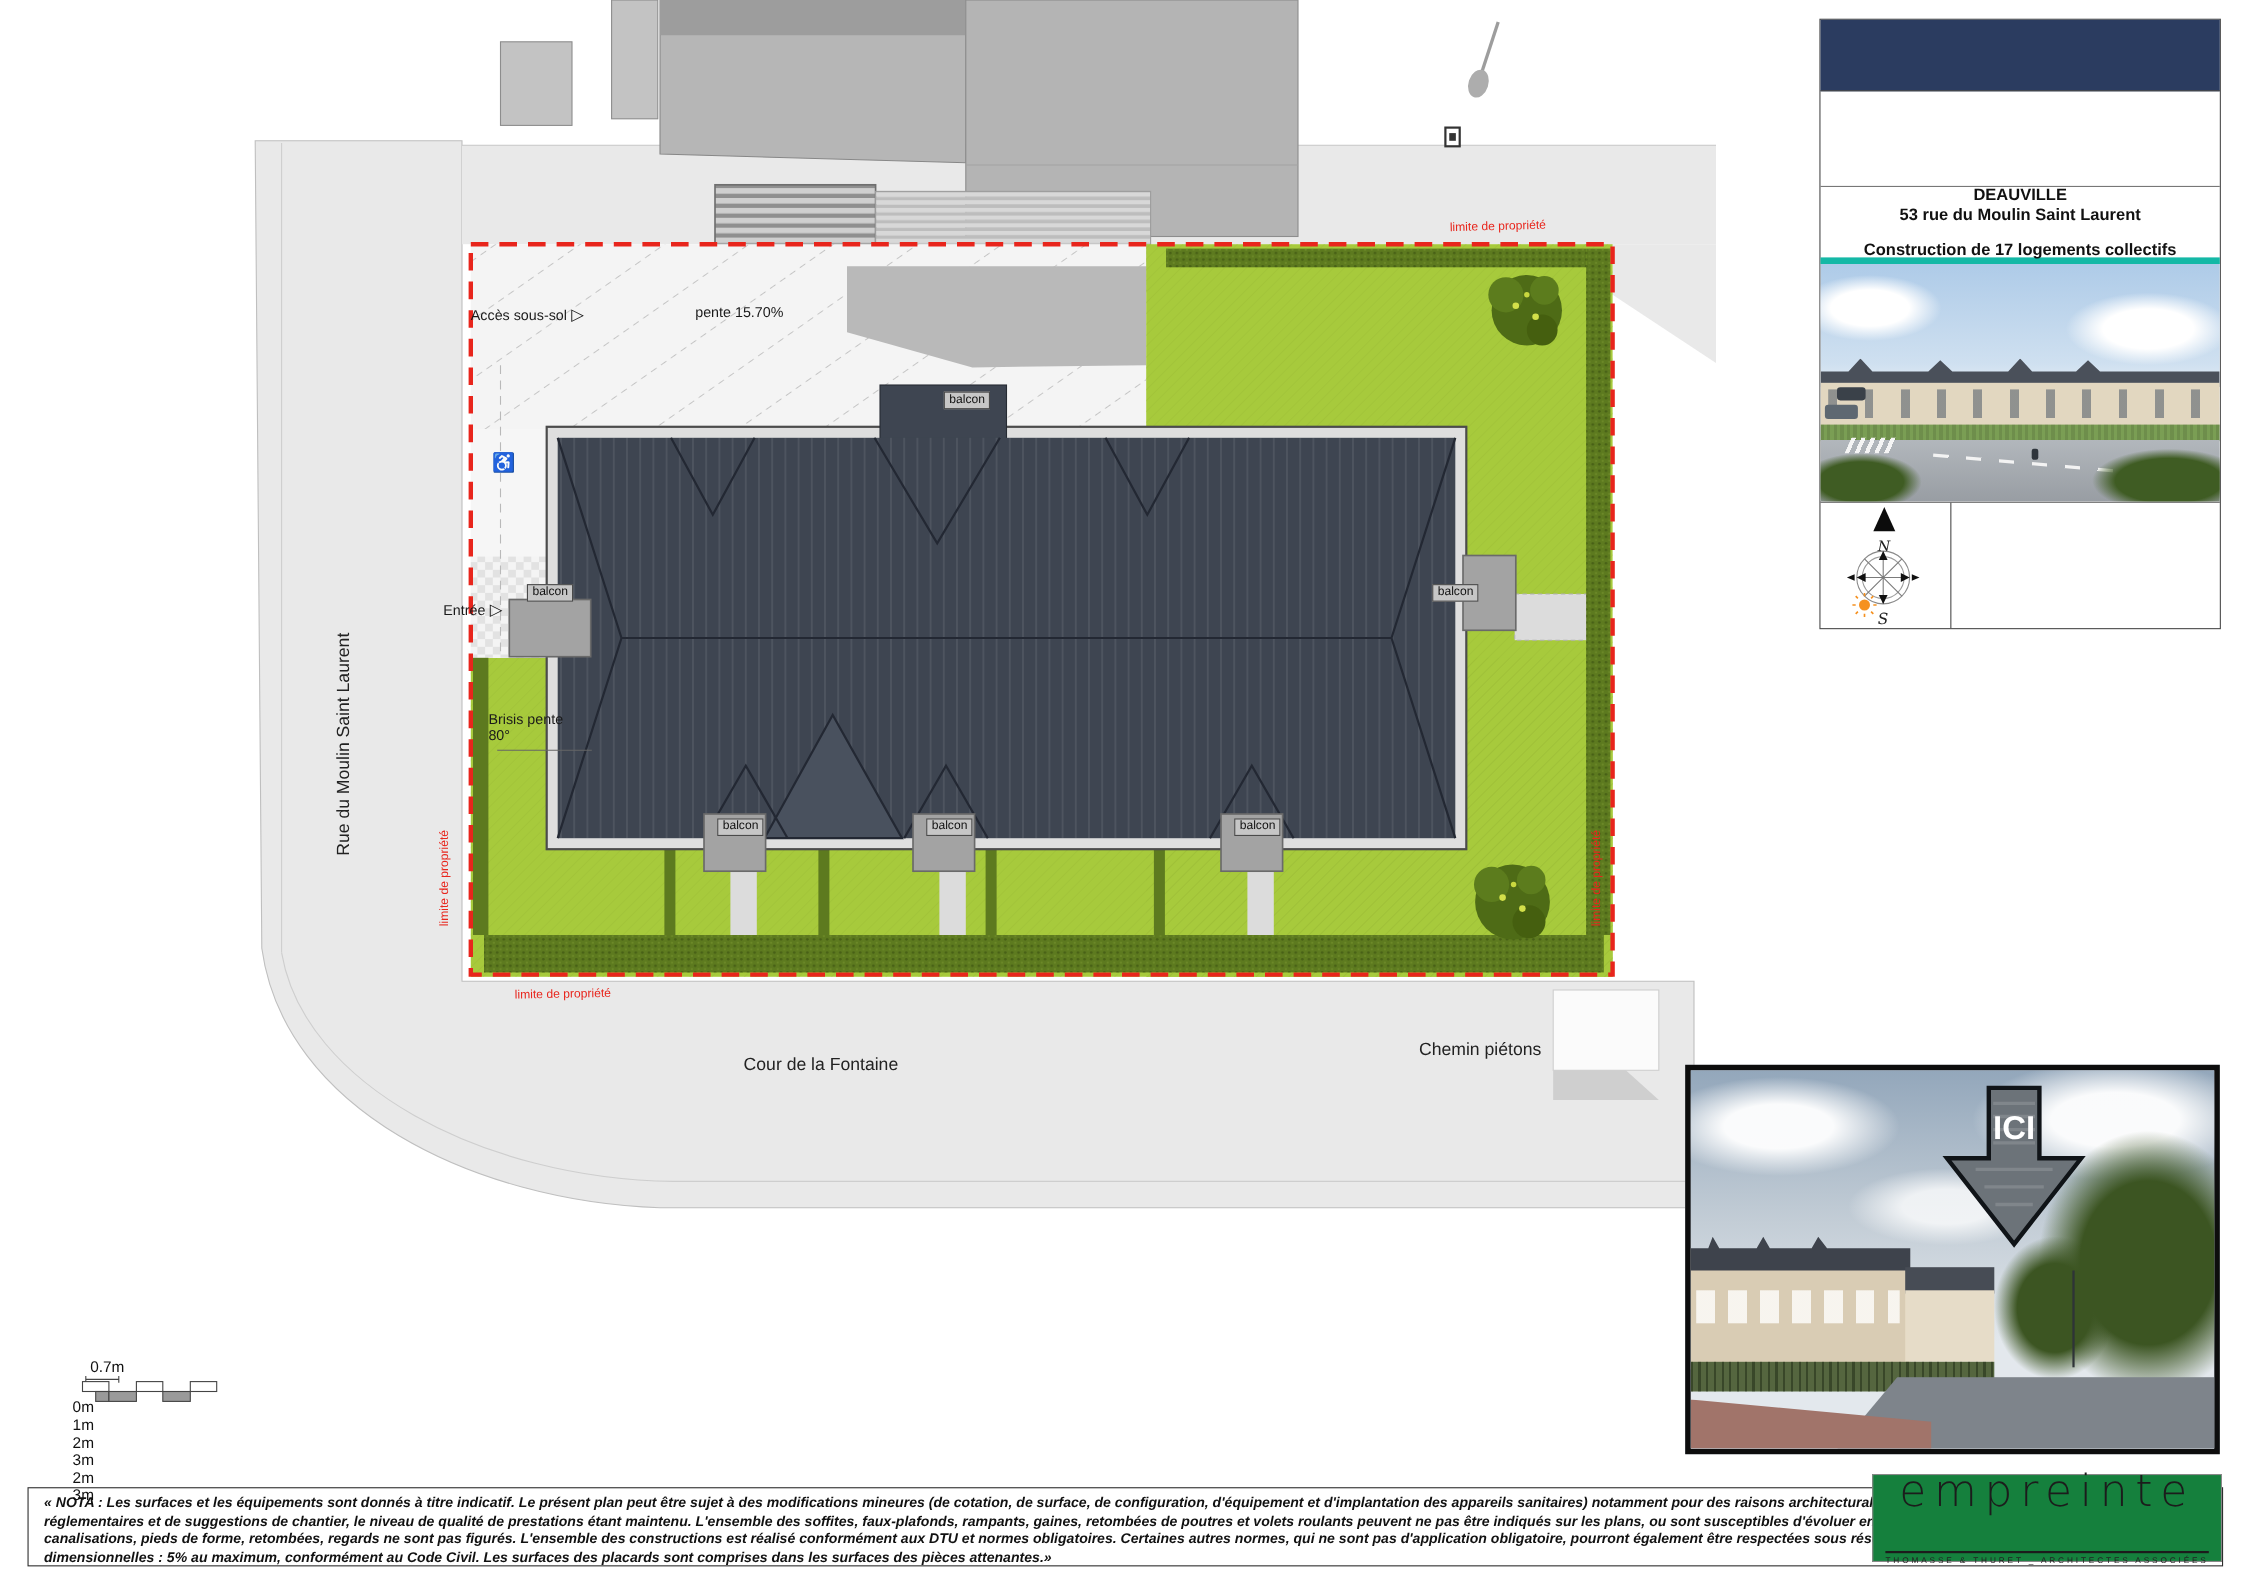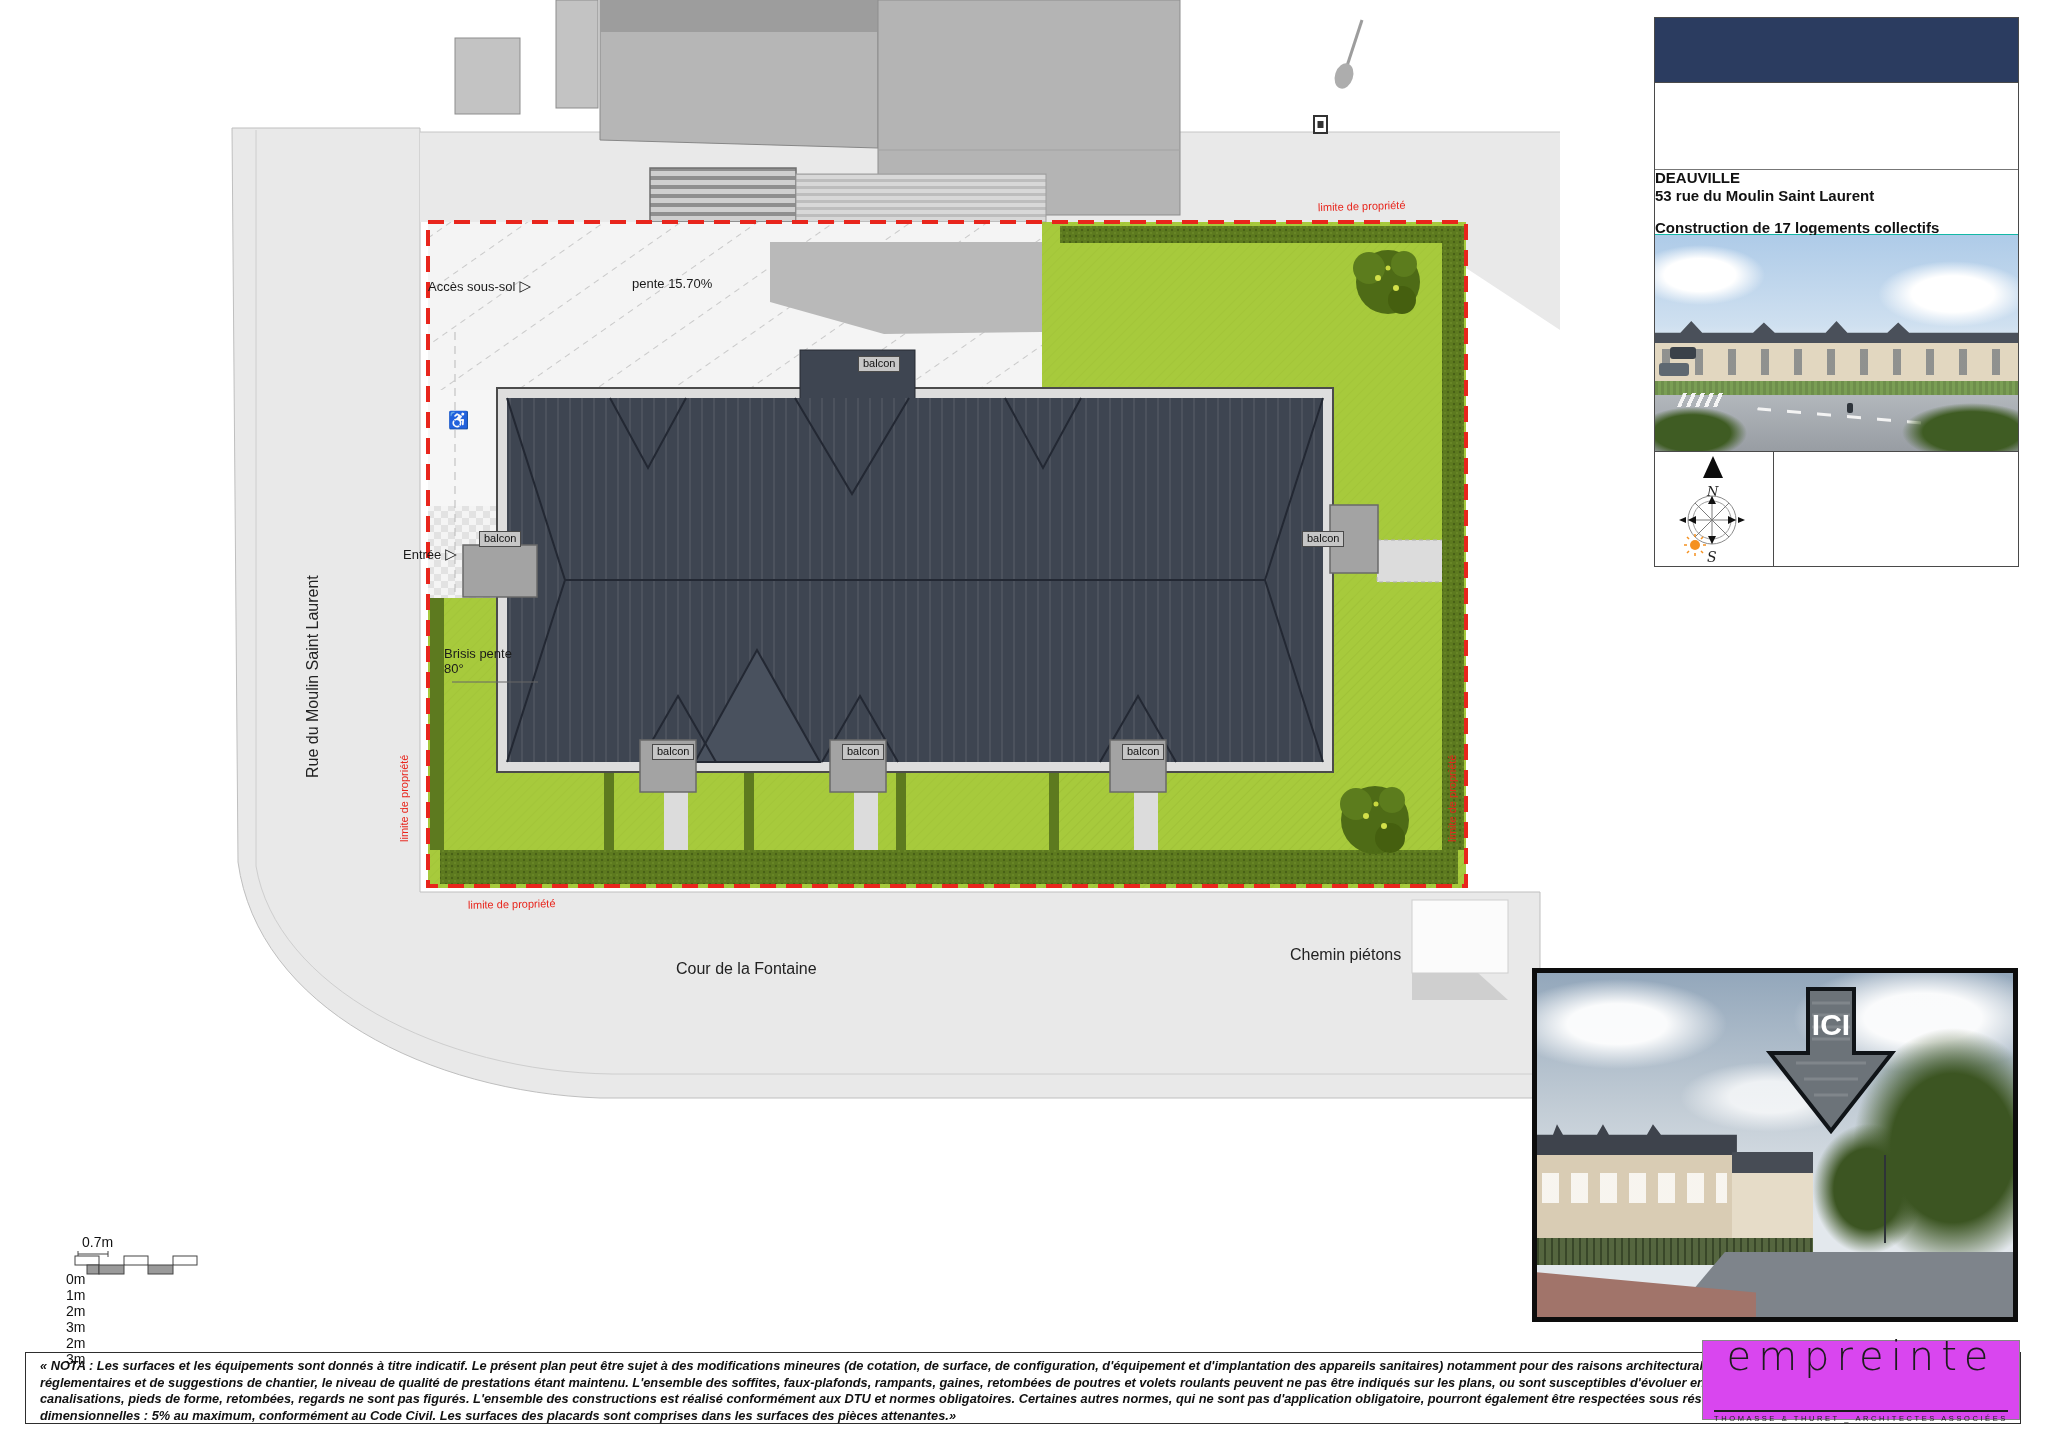--- a/index.html
+++ b/index.html
@@ -16,21 +16,21 @@
                background:#c6c6c6;border:1px solid #4a4a4a;color:#111;white-space:nowrap;}
   .wheel{position:absolute;z-index:3;font-size:17px;color:#909090;}
   
   .scale-half{position:absolute;z-index:3;font-size:14px;}
   .scale-ticks{position:absolute;z-index:3;display:flex;justify-content:space-between;
                width:158px;font-size:14px;flex-direction:column;}
   
   .tb{position:absolute;left:1654px;top:17px;width:363px;z-index:3;border:1px solid #4a4a4a;background:#fff;}
   .tb-header{height:64px;background:var(--header_navy,#2b3c60);border-bottom:1px solid #4a4a4a;}
   .tb-blank{height:86px;border-bottom:1px solid #777;}
-  .tb-title{height:64px;border-bottom:1px solid #14b8a6;font-weight:bold;
+  .tb-title{height:64px;border-bottom:6px solid #14b8a6;text-align:center;font-weight:bold;
             display:flex;flex-direction:column;justify-content:center;gap:1px;}
   .tb-title .l1,.tb-title .l2{font-size:15px;}
   .tb-title .l3{font-size:15px;margin-top:14px;}
   .tb-render{height:216px;position:relative;overflow:hidden;border-bottom:1px solid #4a4a4a;}
   .tb-bottom{height:114px;display:flex;}
   .tb-compass{width:118px;border-right:1px solid #4a4a4a;position:relative;}
   .tb-right{flex:1;display:flex;flex-direction:column;}
   .tb-plan-name{flex:1;display:flex;align-items:center;justify-content:center;
                 font-weight:bold;font-size:15px;letter-spacing:.5px;}
   .tb-row{height:40px;display:flex;border-top:1px solid #4a4a4a;}
@@ -74,21 +74,21 @@
     clip-path:polygon(0 100%,16% 0,100% 0,100% 100%);}
   .p-sidewalk{position:absolute;left:0;bottom:0;width:46%;height:13%;background:#a1746a;
     clip-path:polygon(0 0,100% 45%,100% 100%,0 100%);}
   .p-lamp{position:absolute;left:73%;top:53%;width:2px;height:88px;background:#2e3338;}
   .ici-svg{position:absolute;left:46%;top:3%;}
   
   .note-box{position:absolute;left:25px;top:1352px;width:1996px;height:72px;z-index:2;
             border:1.5px solid #2e2e2e;background:#fff;box-sizing:border-box;}
   .note-text{position:absolute;left:14px;top:5px;width:1950px;font-size:12.8px;line-height:1.3;
              font-style:italic;font-weight:bold;color:#111;}
-  .logo-box{position:absolute;left:1702px;top:1340px;width:318px;height:80px;z-index:4;background:#d946ef;
+  .logo-box{position:absolute;left:1702px;top:1340px;width:318px;height:80px;z-index:4;background:#15803d;
             border:1px solid #888;display:flex;flex-direction:column;align-items:center;justify-content:center;box-sizing:border-box;gap:33px;}
   .logo-word{font-family:"DejaVu Sans",sans-serif;font-weight:300;font-size:40px;line-height:.95;
              letter-spacing:7px;color:#1c1c1c;}
   .logo-tag{font-size:7.5px;letter-spacing:2.6px;color:#222;margin-top:2px;border-top:2px solid #1c1c1c;padding-top:2px;}
 </style>
 </head>
 <body>
 
 <div id="sheet">
 

